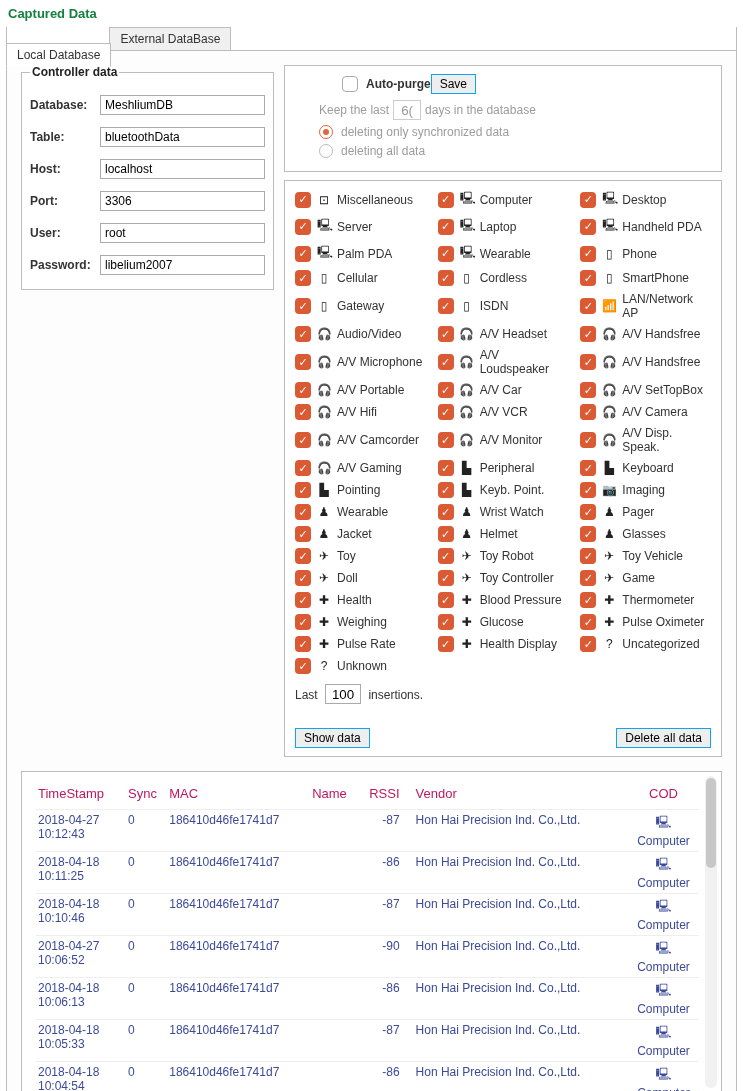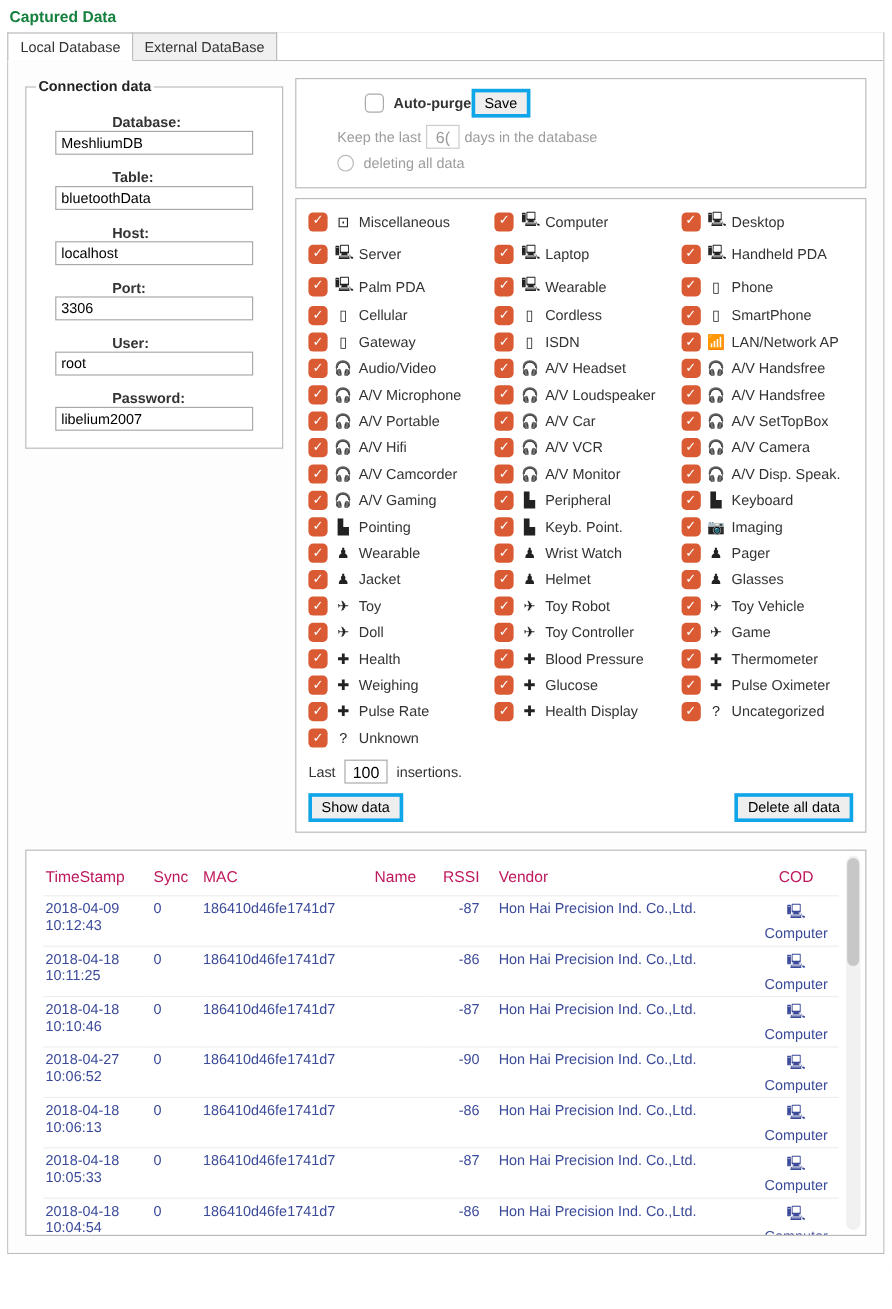--- a/index.html
+++ b/index.html
@@ -1,47 +1,47 @@
 <!DOCTYPE html>
 <html><head>
 <meta charset="utf-8">
 <style>
 *{box-sizing:border-box;margin:0;padding:0;}
 body{font-family:Arial,Helvetica,sans-serif;font-size:12px;color:#333;background:#fff;padding:6px;}
 .title{color:#15803d;font-weight:bold;font-size:13px;margin:0 0 6px 2px;}
 .tabwrap{border:1px solid #bcbcbc;background:#fefefe;}
 .tabs{display:flex;align-items:flex-end;height:24px;background:#fff;border-bottom:1px solid #bcbcbc;margin-top:-1px;}
 .tab{padding:4px 10px;border:1px solid #bcbcbc;border-bottom:none;margin-right:-1px;margin-left:-1px;font-size:12px;background:#f0f0f0;cursor:pointer;}
-.tab.active{background:#fff;position:relative;top:1px;border-bottom:1px solid #fff;}
+.tab.active{background:#fff;position:relative;top:17px;border-bottom:1px solid #fff;}
 .panel{padding:14px;background:#fdfdfd;}
 .toprow{display:flex;gap:10px;align-items:flex-start;}
 fieldset.conn{border:1px solid #bcbcbc;background:#fff;padding:4px 8px 14px 8px;width:215px;flex:none;}
 fieldset legend{font-weight:bold;font-size:12px;padding:0 2px;color:#222;}
-.conn-row{display:flex;align-items:center;margin-top:12px;flex-direction:column;}
+.conn-row{display:flex;align-items:center;margin-top:12px;}
 .conn-row label{width:70px;font-weight:bold;}
 .conn-row input{flex:1;border:1px solid #aaa;height:20px;padding:2px 4px;font-size:12px;}
 .rightcol{flex:1;display:flex;flex-direction:column;gap:8px;}
 .box{border:1px solid #bcbcbc;background:#fff;padding:8px 10px;}
 .ap-head{display:flex;align-items:center;font-weight:bold;margin-left:47px;}
 .ap-head .ck{margin-right:8px;}
 .apbody{color:#9c9c9c;margin-left:24px;margin-top:6px;}
 .apbody .line{display:flex;align-items:center;margin-bottom:5px;}
 .apbody input.days{width:28px;height:20px;border:1px solid #ccc;text-align:center;margin:0 4px;color:#999;}
 .radio{display:inline-block;width:14px;height:14px;border:1px solid #bbb;border-radius:50%;margin-right:8px;}
 .radio.sel{border-color:#e2673f;position:relative;}
 .radio.sel::after{content:"";position:absolute;inset:3px;border-radius:50%;background:#e2673f;}
 .savebtn{float:right;}
-.btn{border:3px solid #0ea5e9;background:#eee;padding:2px 8px;font-size:12px;cursor:pointer;text-align:center;}
+.btn{border:1px solid #0ea5e9;background:#eee;padding:2px 8px;font-size:12px;cursor:pointer;text-align:center;}
 .catgrid{display:grid;grid-template-columns:repeat(3,1fr);gap:6px 12px;}
 .cat{display:flex;align-items:center;gap:6px;font-size:12px;}
 .check{display:inline-flex;align-items:center;justify-content:center;width:16px;height:16px;border-radius:4px;background:#da5a33;color:#fff;font-size:11px;line-height:1;flex:none;}
 .ico{width:14px;text-align:center;color:#222;flex:none;}
 .lastrow{margin-top:10px;}
 .lastrow input{width:36px;height:20px;border:1px solid #aaa;text-align:center;margin:0 4px;}
-.actions{display:flex;justify-content:space-between;margin-top:8px;gap:11px;}
+.actions{display:flex;justify-content:space-between;margin-top:24px;gap:11px;}
 .dataarea{border:1px solid #bcbcbc;margin-top:14px;background:#fff;position:relative;padding:0;}
 .datainner{padding:10px 22px 10px 14px;height:320px;overflow:hidden;}
 table{width:100%;border-collapse:collapse;font-size:12px;color:#3b4a99;}
 th{text-align:left;font-weight:normal;color:#be185d;font-size:13px;padding:4px 2px 8px 2px;}
 td{padding:3px 2px;vertical-align:top;border-top:1px solid #eee;}
 td.cod{white-space:nowrap;}
 .scrollbar{position:absolute;top:4px;right:4px;bottom:4px;width:12px;background:#f1f1f1;border-radius:6px;}
 .thumb{position:absolute;left:1px;right:1px;top:2px;height:90px;background:#c7c7c7;border-radius:5px;}
 .ck{display:inline-block;width:16px;height:16px;border:1px solid #aaa;border-radius:4px;background:#fff;}
 </style>
@@ -52,21 +52,21 @@
 
 <div class="tabwrap">
   <div class="tabs">
     <div class="tab active">Local Database</div>
     <div class="tab">External DataBase</div>
   </div>
 
   <div class="panel">
     <div class="toprow">
       <fieldset class="conn">
-        <legend>Connection data</legend>
+        <legend>Controller data</legend>
         <div class="conn-row">
             <label>Database:</label>
             <input value="MeshliumDB" style="">
           </div>
         <div class="conn-row">
             <label>Table:</label>
             <input value="bluetoothData" style="">
           </div>
         <div class="conn-row">
             <label>Host:</label>
@@ -92,20 +92,24 @@
             <span class="ck"></span>
             <span>Auto-purge</span>
             <button class="btn savebtn">Save</button>
           </div>
           <div class="apbody">
             <div class="line">
               <span>Keep the last</span>
               <input class="days" value="6(" style="">
               <span>days in the database</span>
             </div>
+            <div class="line">
+                <span class="radio sel"></span>
+                <span>deleting only synchronized data</span>
+              </div>
             <div class="line">
                 <span class="radio"></span>
                 <span>deleting all data</span>
               </div>
           </div>
         </div>
 
         <div class="box">
           <div class="catgrid" id="catgrid">
               <div class="cat">
@@ -421,21 +425,21 @@
             <th>Sync</th>
             <th>MAC</th>
             <th>Name</th>
             <th style="text-align:right">RSSI</th>
             <th style="padding-left:14px">Vendor</th>
             <th style="text-align:center">COD</th>
           </tr>
             </thead>
           <tbody id="tbody">
               <tr>
-                <td style="width:90px">2018-04-09 10:12:43</td>
+                <td style="width:90px">2018-04-27 10:12:43</td>
                 <td>0</td>
                 <td>186410d46fe1741d7</td>
                 <td></td>
                 <td style="text-align:right">-87</td>
                 <td style="padding-left:14px">Hon Hai Precision Ind. Co.,Ltd.</td>
                 <td class="cod" style="text-align:center">🖳<br>Computer</td>
               </tr>
               <tr>
                 <td style="width:90px">2018-04-18 10:11:25</td>
                 <td>0</td>

